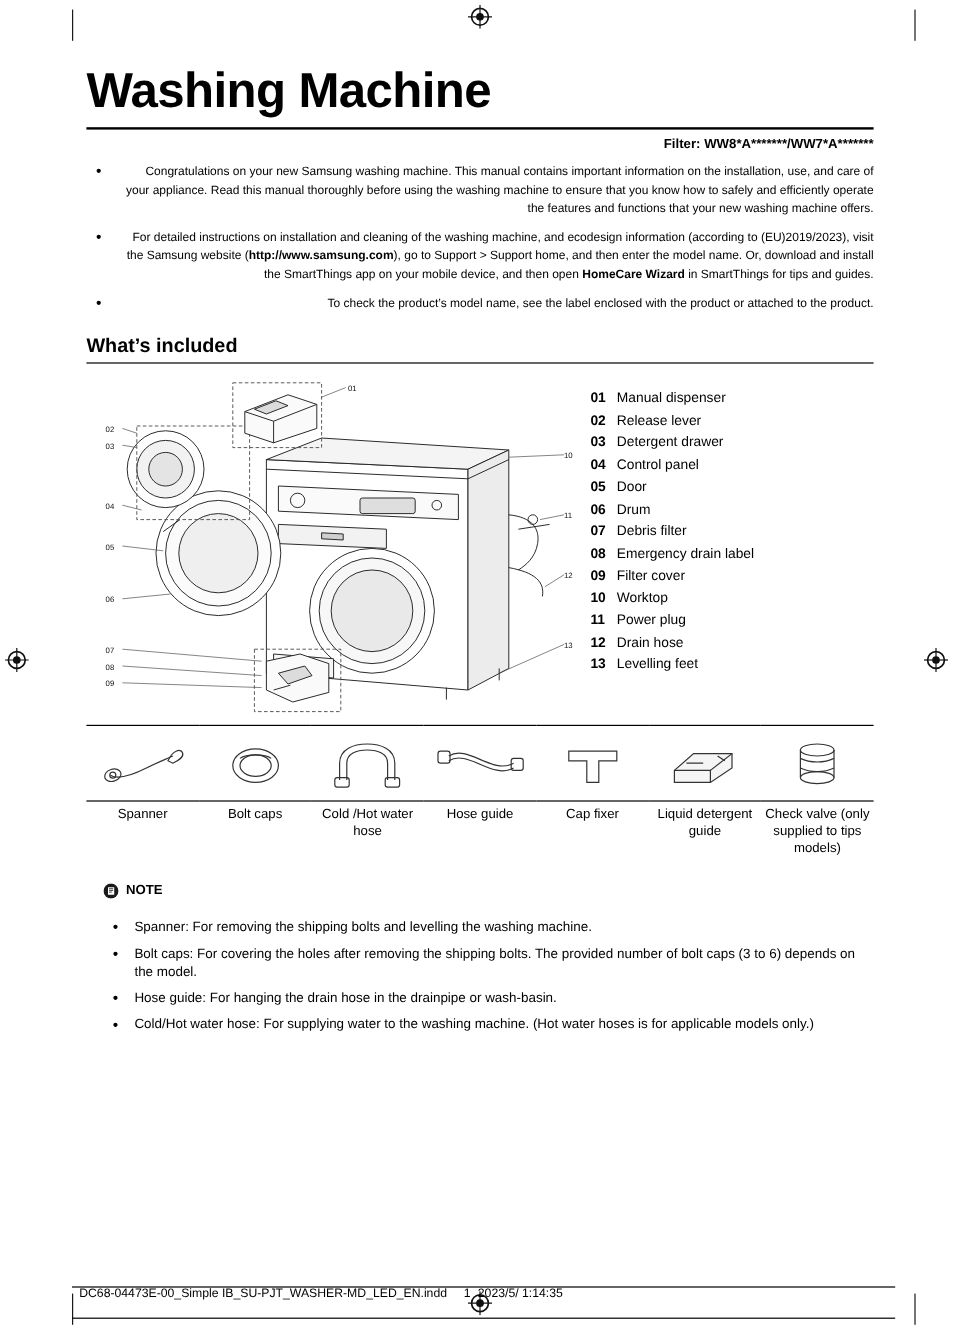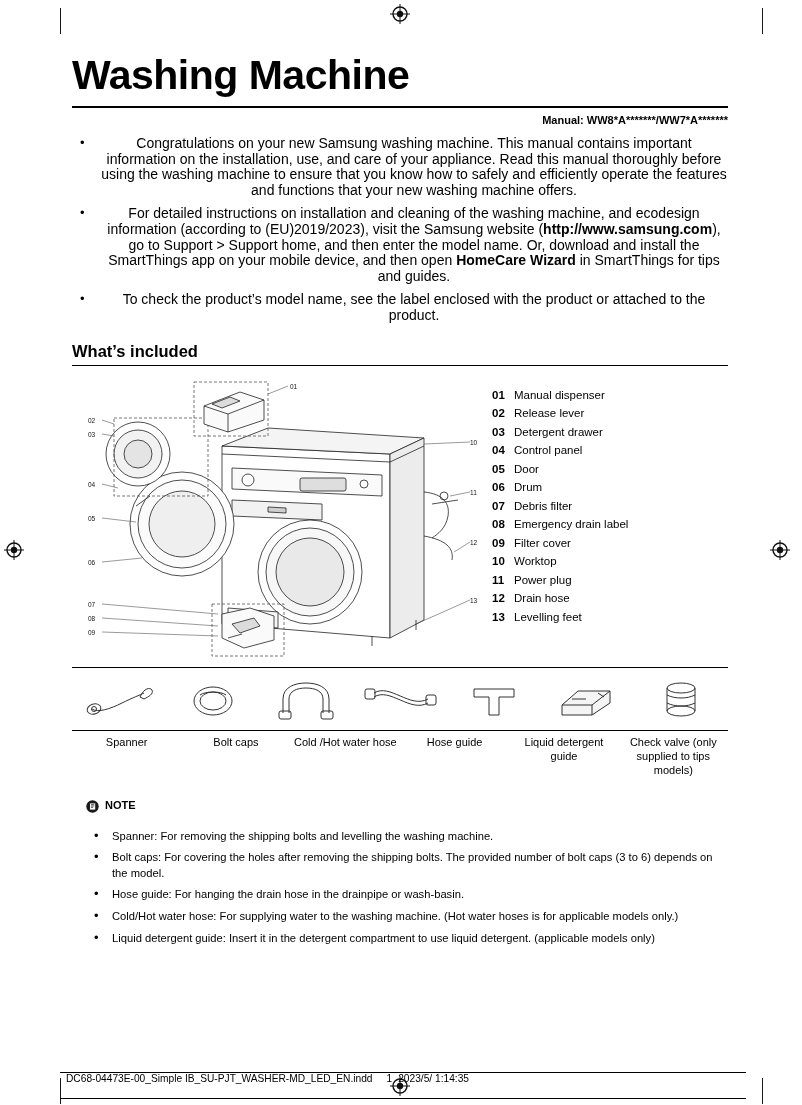--- a/index.html
+++ b/index.html
@@ -64,23 +64,23 @@
 
   ul.bullets {
     list-style: none;
     margin: 0;
     padding: 0;
   }
   ul.bullets li {
     position: relative;
     padding-left: 28px;
     margin-bottom: 8px;
-    font-size: 14px;
+    font-size: 10px;
     line-height: 15.6px;
-    text-align: center;
+    text-align: right;
   }
   ul.bullets li::before {
     content: "•";
     position: absolute;
     left: 8px;
     top: -1px;
     font-size: 13px;
   }
   .b { font-weight: bold; }
 
@@ -245,21 +245,21 @@
       <circle cx="10" cy="10" r="3.2" fill="#111"></circle>
       <line x1="10" y1="0" x2="10" y2="20" stroke="#111" stroke-width="1"></line>
       <line x1="0" y1="10" x2="20" y2="10" stroke="#111" stroke-width="1"></line>
     </svg>
   </div>
 
   <div class="content">
 
     <h1 class="doc-title">Washing Machine</h1>
     <div class="title-rule"></div>
-    <div class="model-line">Manual: WW8*A*******/WW7*A*******</div>
+    <div class="model-line">Filter: WW8*A*******/WW7*A*******</div>
 
     <ul class="bullets" id="intro-list">
         <li><span>Congratulations on your new Samsung washing machine. This manual contains important information on the installation, use, and care of your appliance. Read this manual thoroughly before using the washing machine to ensure that you know how to safely and efficiently operate the features and functions that your new washing machine offers.</span></li>
         <li><span>For detailed instructions on installation and cleaning of the washing machine, and ecodesign information (according to (EU)2019/2023), visit the Samsung website (</span><span class="b">http://www.samsung.com</span><span>), go to Support &gt; Support home, and then enter the model name. Or, download and install the SmartThings app on your mobile device, and then open </span><span class="b">HomeCare Wizard</span><span> in SmartThings for tips and guides.</span></li>
         <li><span>To check the product’s model name, see the label enclosed with the product or attached to the product.</span></li>
       </ul>
 
     <h2 class="section-title">What’s included</h2>
     <div class="section-rule"></div>
 
@@ -493,41 +493,41 @@
           </svg>
         </div>
       </div>
     </div>
 
     <div class="acc-labels" id="acc-labels">
         <div class="acc-label">Spanner</div>
         <div class="acc-label">Bolt caps</div>
         <div class="acc-label">Cold /Hot water hose</div>
         <div class="acc-label">Hose guide</div>
+        <div class="acc-label">Cap fixer</div>
         <div class="acc-label">Liquid detergent guide</div>
         <div class="acc-label">Check valve (only supplied to tips models)</div>
       </div>
 
     <div class="note-head">
       <span>
         <svg width="13" height="13" viewBox="0 0 13 13">
           <circle cx="6.5" cy="6.5" r="6.2" fill="#1a1a1a"></circle>
           <path d="M4 3.4 L9.2 3.4 L9.2 9.6 L4 9.6 Z" fill="#ffffff"></path>
           <path d="M4.9 4.6 L8.3 4.6 M4.9 6 L8.3 6 M4.9 7.4 L7.2 7.4" stroke="#1a1a1a" stroke-width="0.7"></path>
         </svg>
       </span>
       <span class="note-text">NOTE</span>
     </div>
 
     <ul class="note-list" id="note-list">
         <li>Spanner: For removing the shipping bolts and levelling the washing machine.</li>
         <li>Bolt caps: For covering the holes after removing the shipping bolts. The provided number of bolt caps (3 to 6) depends on the model.</li>
         <li>Hose guide: For hanging the drain hose in the drainpipe or wash-basin.</li>
         <li>Cold/Hot water hose: For supplying water to the washing machine. (Hot water hoses is for applicable models only.)</li>
-        <li>Liquid detergent guide: Insert it in the detergent compartment to use liquid detergent. (applicable models only)</li>
       </ul>
 
   </div>
 
   <div class="footer">
     <span>DC68-04473E-00_Simple IB_SU-PJT_WASHER-MD_LED_EN.indd</span>
     <span class="footer-gap"></span>
     <span>1</span>
     <span class="footer-gap" style="width:6px;"></span>
     <span>2023/5/          1:14:35</span>

